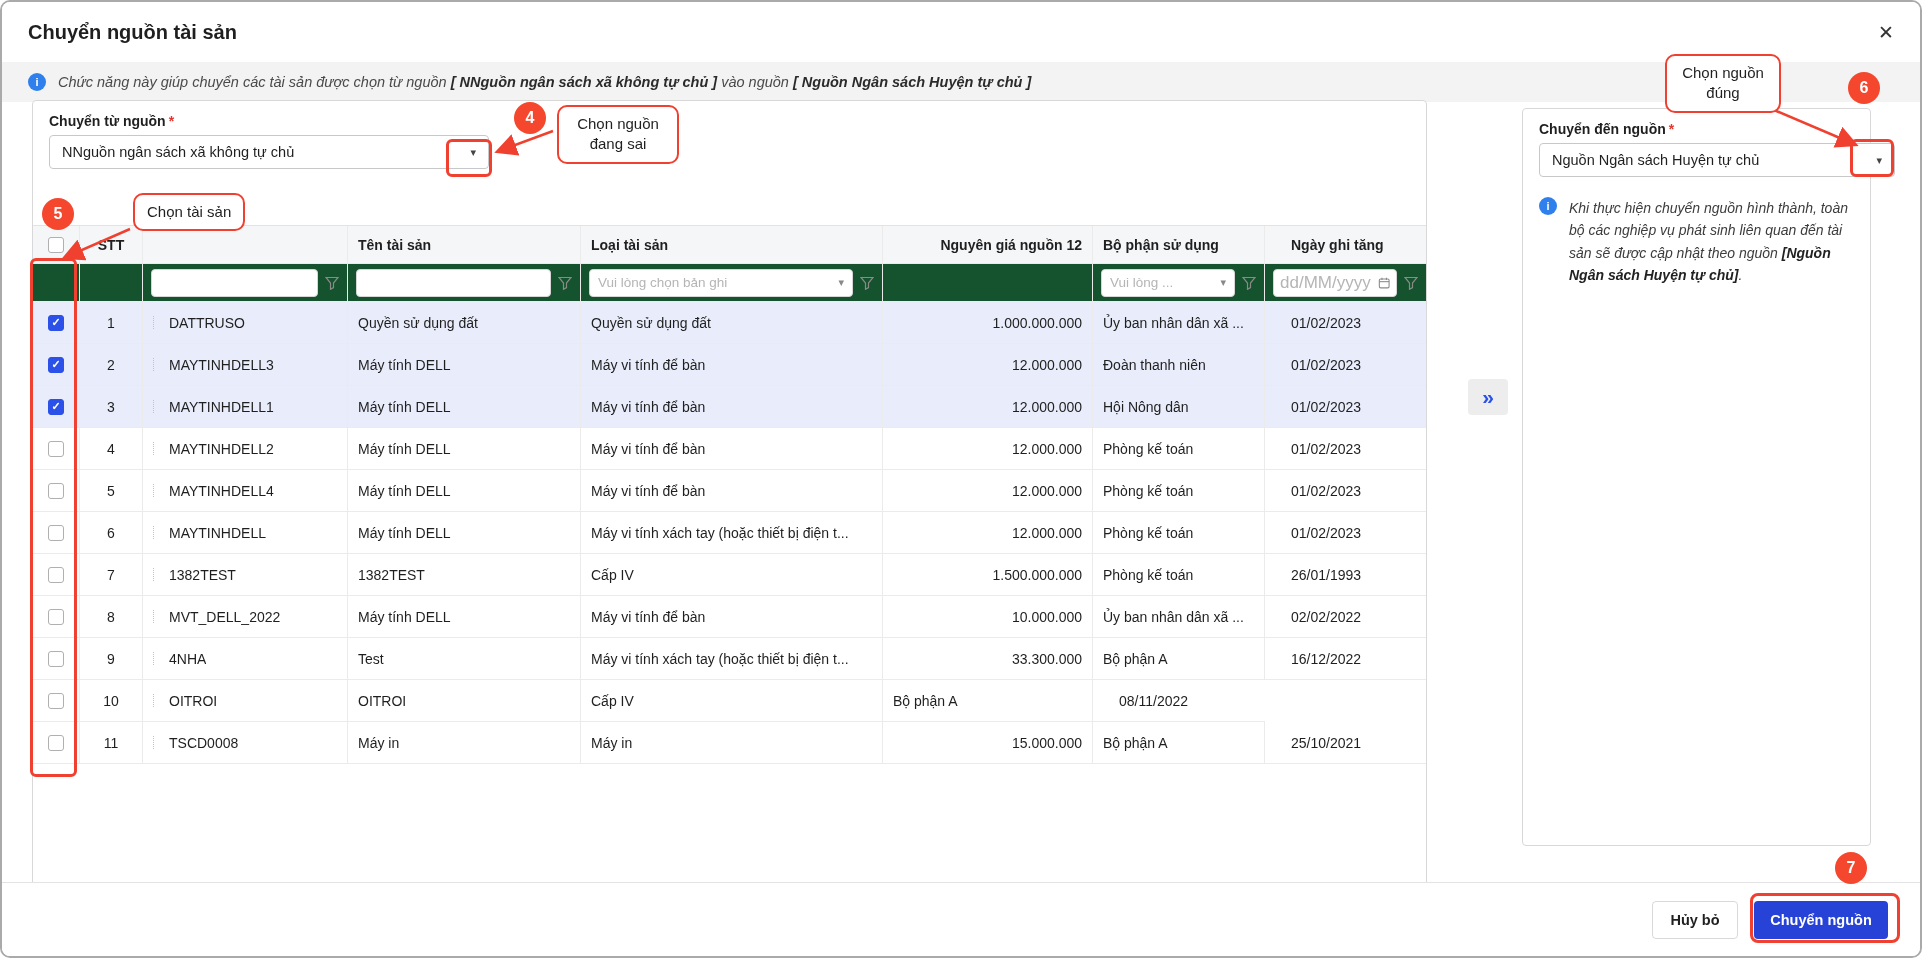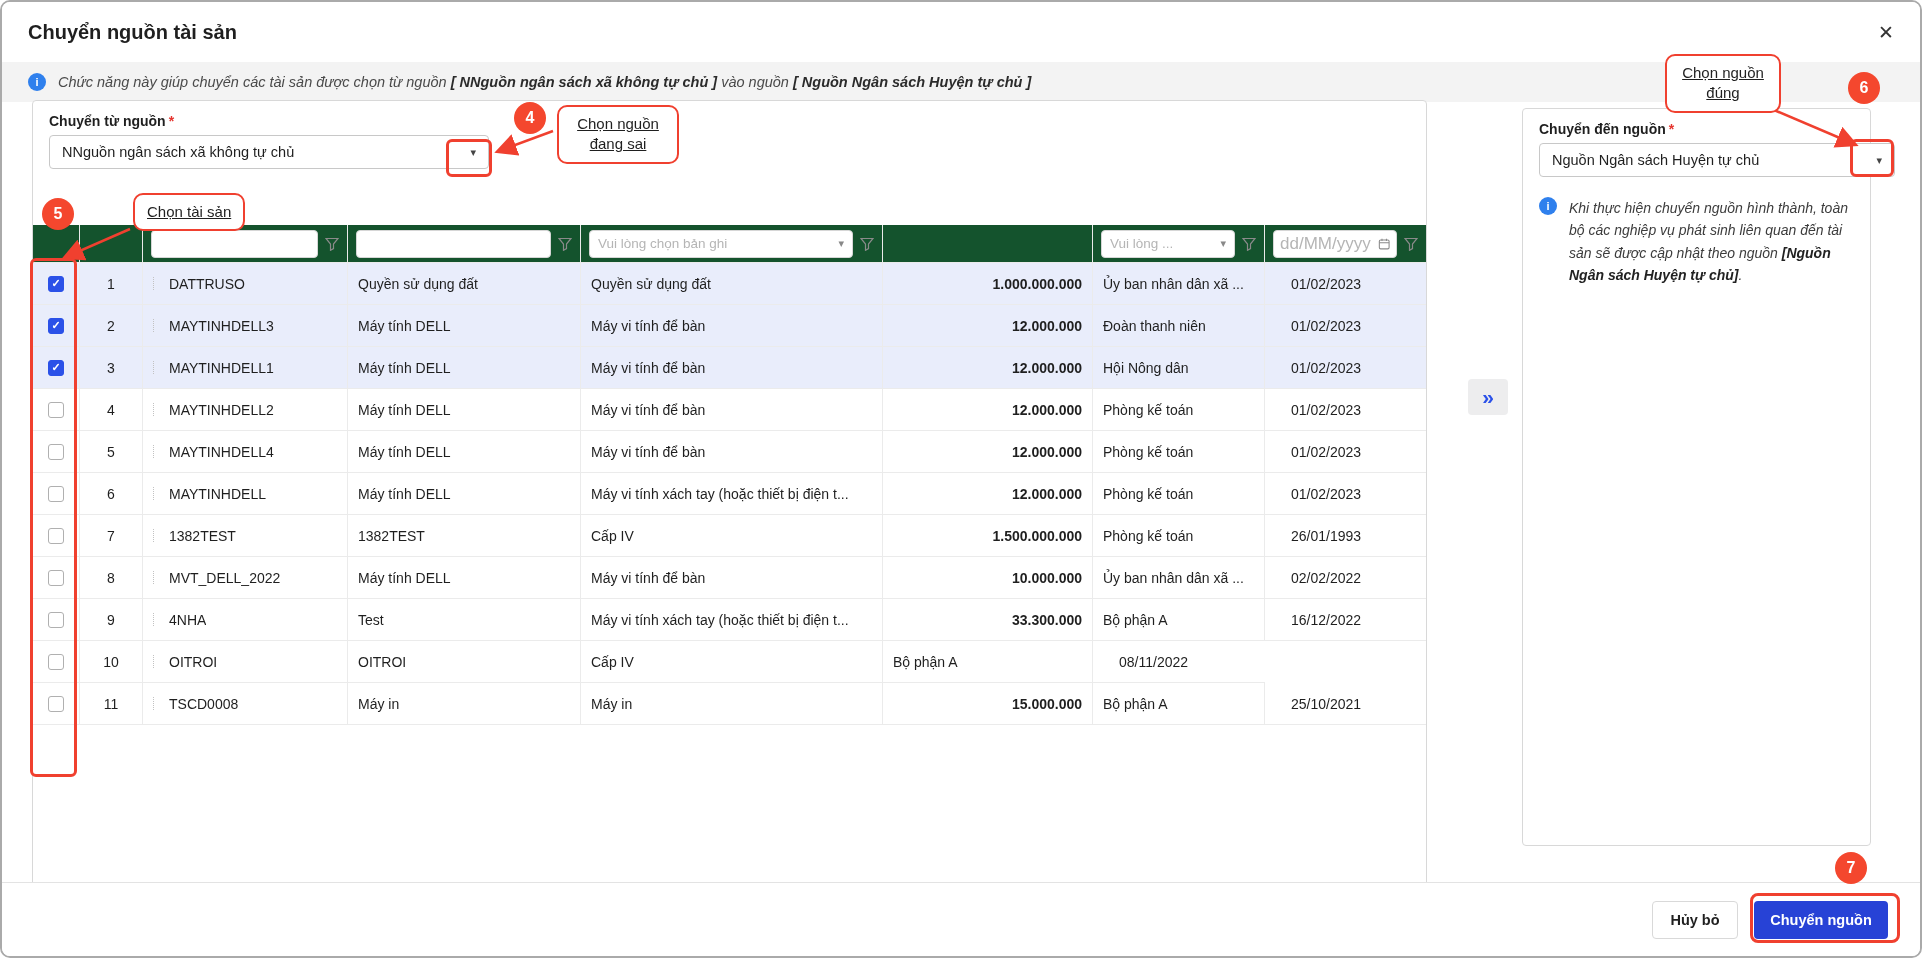--- a/index.html
+++ b/index.html
@@ -45,21 +45,21 @@
   .trow > div { border-right:1px solid #ebebeb; border-bottom:1px solid #ebebeb;
                 display:flex; align-items:center; padding:0 10px; font-size:14px;
                 overflow:hidden; white-space:nowrap; min-width:0; }
   .trow > div:last-child { border-right:none; }
   .thead { background:#f5f6f8; border-top:1px solid #e3e3e3; }
   .thead > div { height:38px; font-weight:700; }
   .tfilter > div { height:38px; background:#14532d; padding:0 8px; }
   .tdata > div { height:42px; background:#fff; }
   .tdata.selected > div { background:#e9edfb; }
   .c-center { justify-content:center; }
-  .c-right  { justify-content:flex-end;font-weight:bold; }
+  .c-right  { justify-content:flex-end; }
   .c-date   { padding-left:26px !important; }
   .ellip { overflow:hidden; text-overflow:ellipsis; white-space:nowrap; }
 
   .cb { width:16px; height:16px; border:1.5px solid #b0b0b0; border-radius:3px; background:#fff;
         display:inline-flex; align-items:center; justify-content:center; flex:none; cursor:pointer; }
   .cb.checked { background:#2b51e8; border-color:#2b51e8; }
   .cb.checked::after { content:"✓"; color:#fff; font-size:11px; font-weight:700; line-height:1; }
 
   .tree { width:8px; height:13px; border-left:1px dotted #c2c2c2; margin-right:8px; flex:none; }
 
@@ -106,21 +106,21 @@
   .btn { height:38px; border-radius:4px; font-size:14.5px; font-family:inherit; cursor:pointer; }
   .btn-cancel { min-width:86px; background:#fff; border:1px solid #d9d9d9; color:#1f1f1f; font-weight:600; }
   .btn-primary { min-width:134px; background:#2742d6; border:none; color:#fff; font-weight:700; }
 
   
   .ann { position:absolute; z-index:50; pointer-events:none; }
   .ann-box { border:3px solid #f0402f; border-radius:6px; background:transparent; }
   .badge { width:32px; height:32px; border-radius:50%; background:#f4472e; color:#fff;
            font-size:16px; font-weight:700; display:flex; align-items:center; justify-content:center; }
   .callout { background:#fff; border:2.5px solid #f0402f; border-radius:10px; padding:7px 12px;
-             font-size:15px; line-height:1.35; text-align:center; color:#1f1f1f;text-decoration:underline; }
+             font-size:15px; line-height:1.35; text-align:center; color:#1f1f1f; }
   .arrows { position:absolute; left:0; top:0; z-index:49; pointer-events:none; }
 </style>
 </head>
 <body>
 
 <div class="dialog">
 
   <div class="titlebar">
     <span class="title">Chuyển nguồn tài sản</span>
     <span class="close">✕</span>
@@ -133,20 +133,32 @@
 
   <div class="panel left-panel">
     <div class="field-label"><span>Chuyển từ nguồn</span><span class="req">*</span></div>
     <div class="select">
       <span>NNguồn ngân sách xã không tự chủ</span>
       <span class="caret">▾</span>
     </div>
 
     <div class="table">
 
+      <div class="trow thead">
+        <div class="c-center">
+            <span class="cb"></span>
+          </div>
+        <div class="c-center">STT</div>
+        <div></div>
+        <div>Tên tài sản</div>
+        <div>Loại tài sản</div>
+        <div class="c-right">Nguyên giá nguồn 12</div>
+        <div>Bộ phận sử dụng</div>
+        <div class="c-date">Ngày ghi tăng</div>
+      </div>
 
       <div class="trow tfilter">
         <div></div>
         <div></div>
         <div>
           <input class="f-input" style="">
           <svg class="funnel" width="14" height="14" viewBox="0 0 14 14">
               <path d="M1 1.5h12L8.5 7v4.6l-3 1.7V7L1 1.5z" fill="none" stroke="#8a8a8a" stroke-width="1.2"></path>
             </svg>
         </div>

